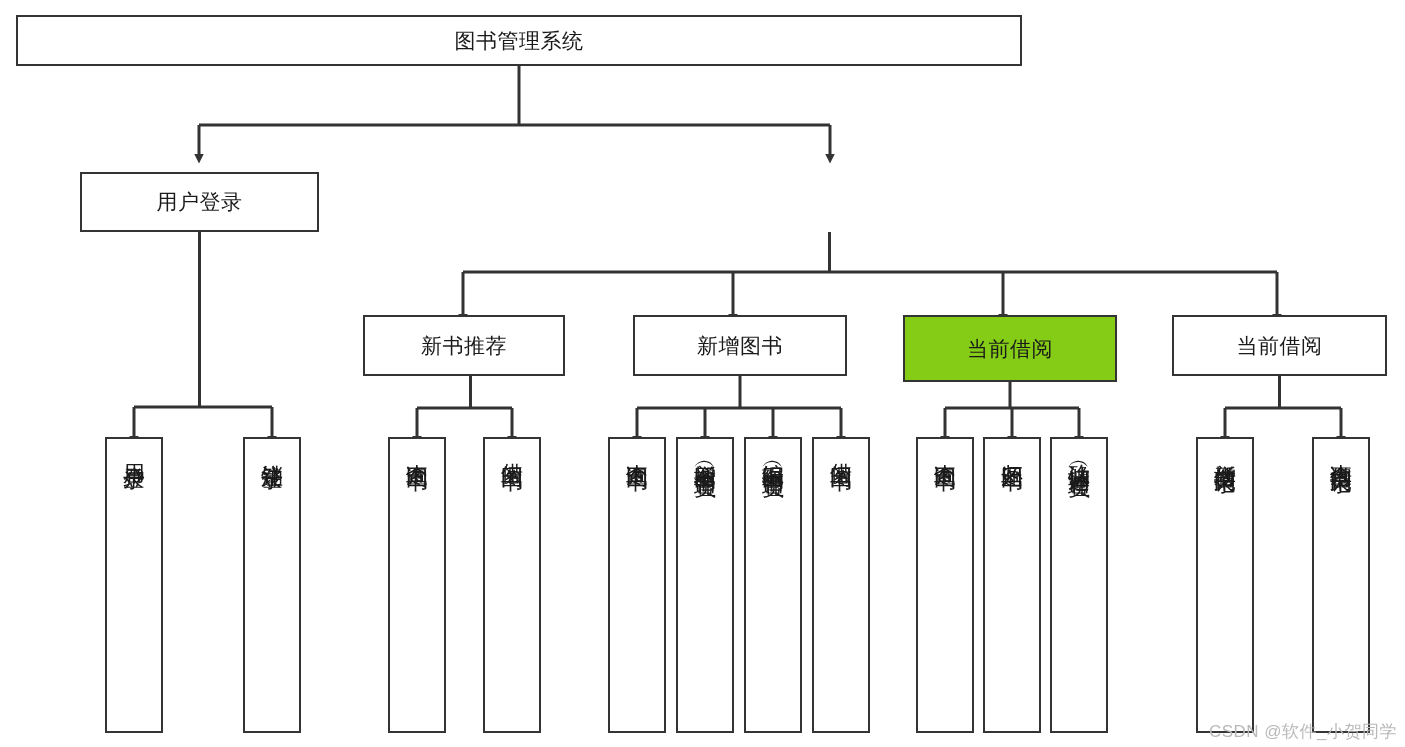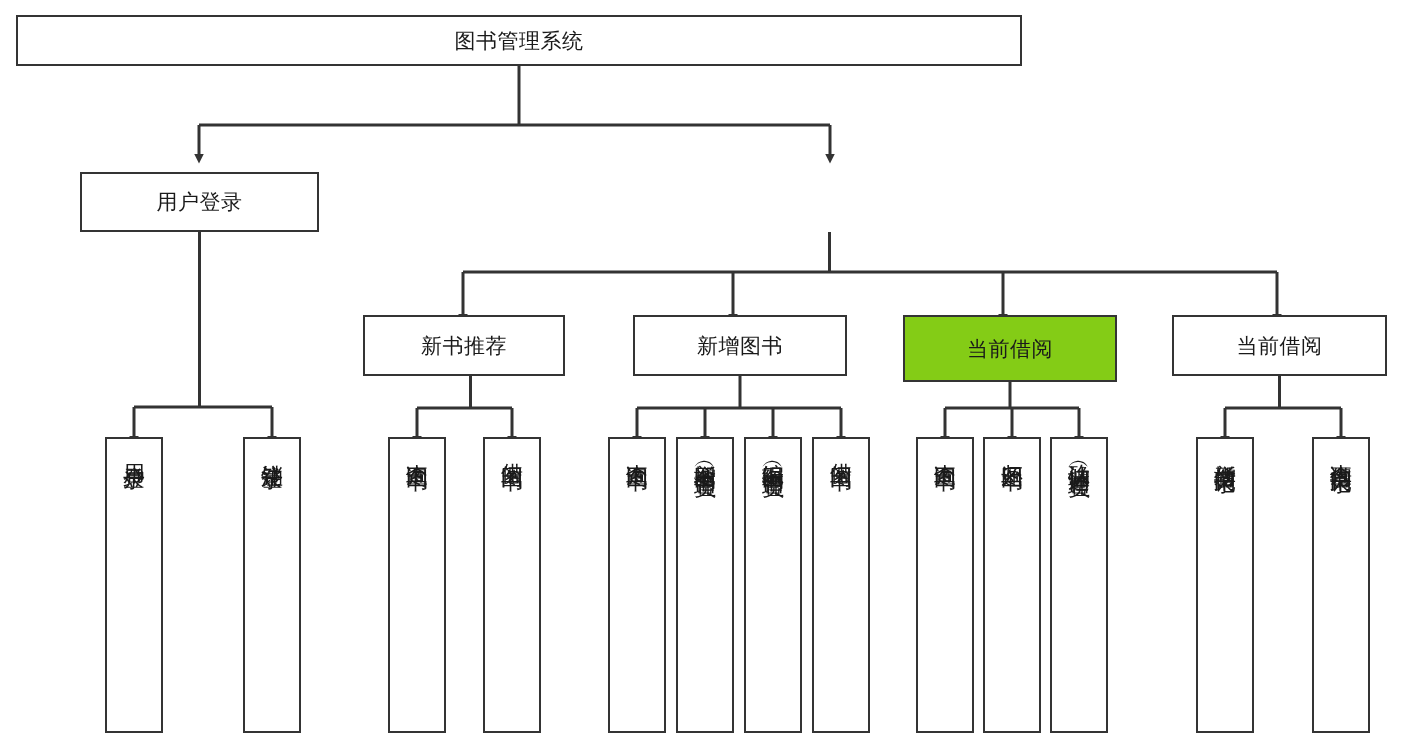--- a/index.html
+++ b/index.html
@@ -171,14 +171,15 @@
   <div class="node vertical" id="node-leaf-confirm-return-admin" style="left: 1050px; top: 437px; width: 58px; height: 296px; border-color: rgb(52, 52, 52); background: rgb(255, 255, 255);">
     <span class="node-label">确认归还（管理员）</span>
   </div>
   <div class="node vertical" id="node-leaf-add-borrow-record" style="left: 1196px; top: 437px; width: 58px; height: 296px; border-color: rgb(52, 52, 52); background: rgb(255, 255, 255);">
     <span class="node-label">新增借阅记录</span>
   </div>
   <div class="node vertical" id="node-leaf-query-borrow-record" style="left: 1312px; top: 437px; width: 58px; height: 296px; border-color: rgb(52, 52, 52); background: rgb(255, 255, 255);">
     <span class="node-label">查询借阅记录</span>
   </div>
 
+  <div id="watermark" style="color: rgb(185, 185, 185);">CSDN @软件_小贺同学</div>
 
 </div>
 
 </body></html>

